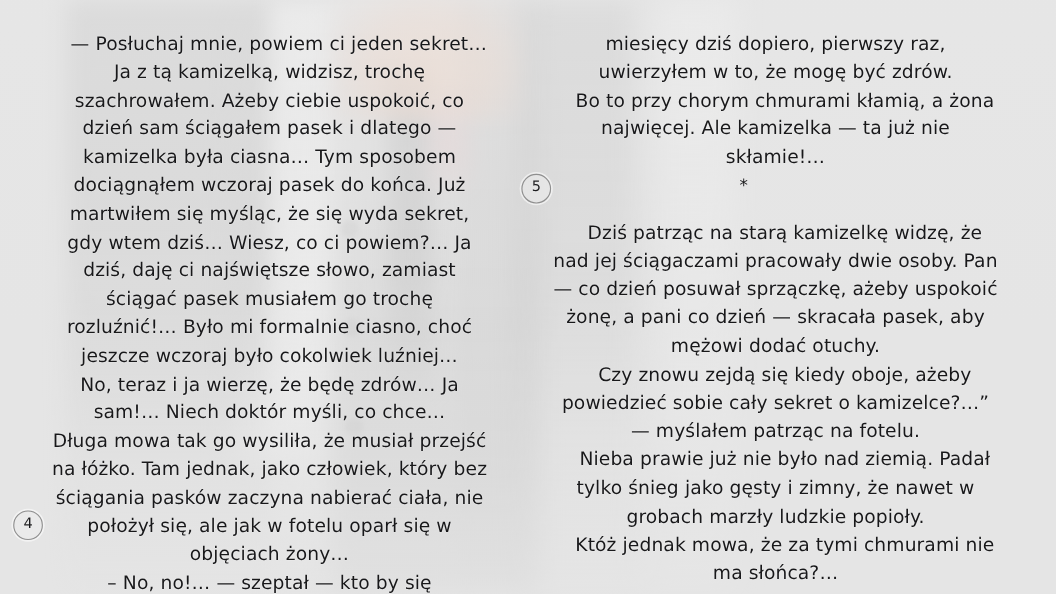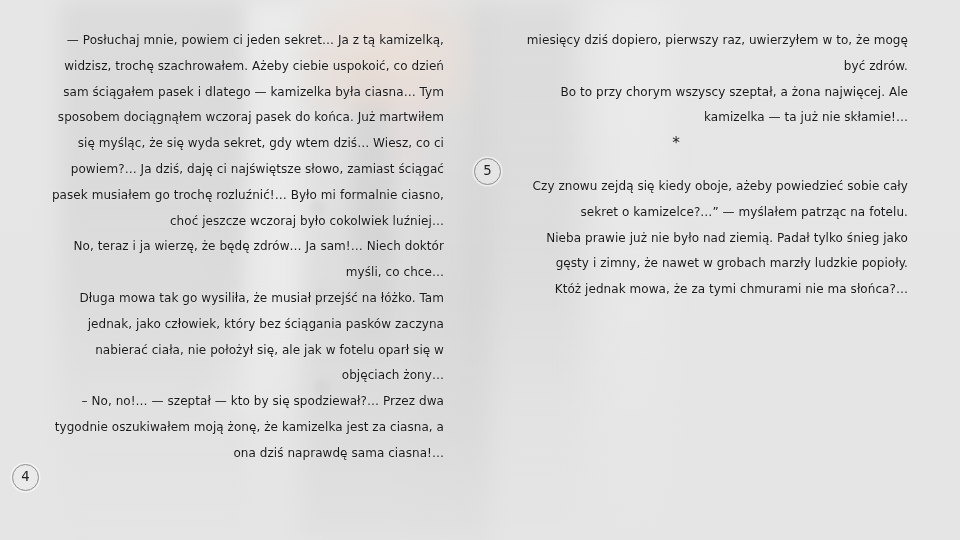--- a/index.html
+++ b/index.html
@@ -152,24 +152,24 @@
     width: 480px;
     padding: 28px 36px 0 46px;
   }
   .column.right-col {
     padding-left: 22px;
     padding-right: 52px;
   }
 
   p.para {
     margin: 0;
-    font-size: 12px;
+    font-size: 17px;
     line-height: 25.8px;
     color: #18181a;
-    text-align: right;
+    text-align: center;
     letter-spacing: 0.005em;
     text-shadow: 0 0 1.2px rgba(255,255,255,0.85);
     white-space: pre-wrap;
   }
   p.para.indent {
     text-indent: 17px;
   }
 
   
   .separator {
@@ -226,23 +226,24 @@
     <div class="column left-col">
       <p class="para indent">— Posłuchaj mnie, powiem ci jeden sekret… Ja z tą kamizelką, widzisz, trochę szachrowałem. Ażeby ciebie uspokoić, co dzień sam ściągałem pasek i dlatego — kamizelka była ciasna… Tym sposobem dociągnąłem wczoraj pasek do końca. Już martwiłem się myśląc, że się wyda sekret, gdy wtem dziś… Wiesz, co ci powiem?… Ja dziś, daję ci najświętsze słowo, zamiast ściągać pasek musiałem go trochę rozluźnić!… Było mi formalnie ciasno, choć jeszcze wczoraj było cokolwiek luźniej…</p>
       <p class="para">No, teraz i ja wierzę, że będę zdrów… Ja sam!… Niech doktór myśli, co chce…</p>
       <p class="para">Długa mowa tak go wysiliła, że musiał przejść na łóżko. Tam jednak, jako człowiek, który bez ściągania pasków zaczyna nabierać ciała, nie położył się, ale jak w fotelu oparł się w objęciach żony…</p>
       <p class="para">– No, no!… — szeptał — kto by się spodziewał?… Przez dwa tygodnie oszukiwałem moją żonę, że kamizelka jest za ciasna, a ona dziś naprawdę sama ciasna!…</p>
 
     </div>
 
     <div class="column right-col">
       <p class="para">miesięcy dziś dopiero, pierwszy raz, uwierzyłem w to, że mogę być zdrów.</p>
-      <p class="para indent">Bo to przy chorym wszyscy szeptał, a żona najwięcej. Ale kamizelka — ta już nie skłamie!…</p>
+      <p class="para indent">Bo to przy chorym chmurami kłamią, a żona najwięcej. Ale kamizelka — ta już nie skłamie!…</p>
       <div class="separator">*</div>
       <div class="sep-spacer"></div>
+      <p class="para indent">Dziś patrząc na starą kamizelkę widzę, że nad jej ściągaczami pracowały dwie osoby. Pan — co dzień posuwał sprzączkę, ażeby uspokoić żonę, a pani co dzień — skracała pasek, aby mężowi dodać otuchy.</p>
       <p class="para indent">Czy znowu zejdą się kiedy oboje, ażeby powiedzieć sobie cały sekret o kamizelce?…” — myślałem patrząc na fotelu.</p>
       <p class="para indent">Nieba prawie już nie było nad ziemią. Padał tylko śnieg jako gęsty i zimny, że nawet w grobach marzły ludzkie popioły.</p>
       <p class="para indent">Któż jednak mowa, że za tymi chmurami nie ma słońca?…</p>
     </div>
 
   </div>
 
   <div class="page-marker" id="page-marker-4">4</div>
   <div class="page-marker" id="page-marker-5">5</div>
 

